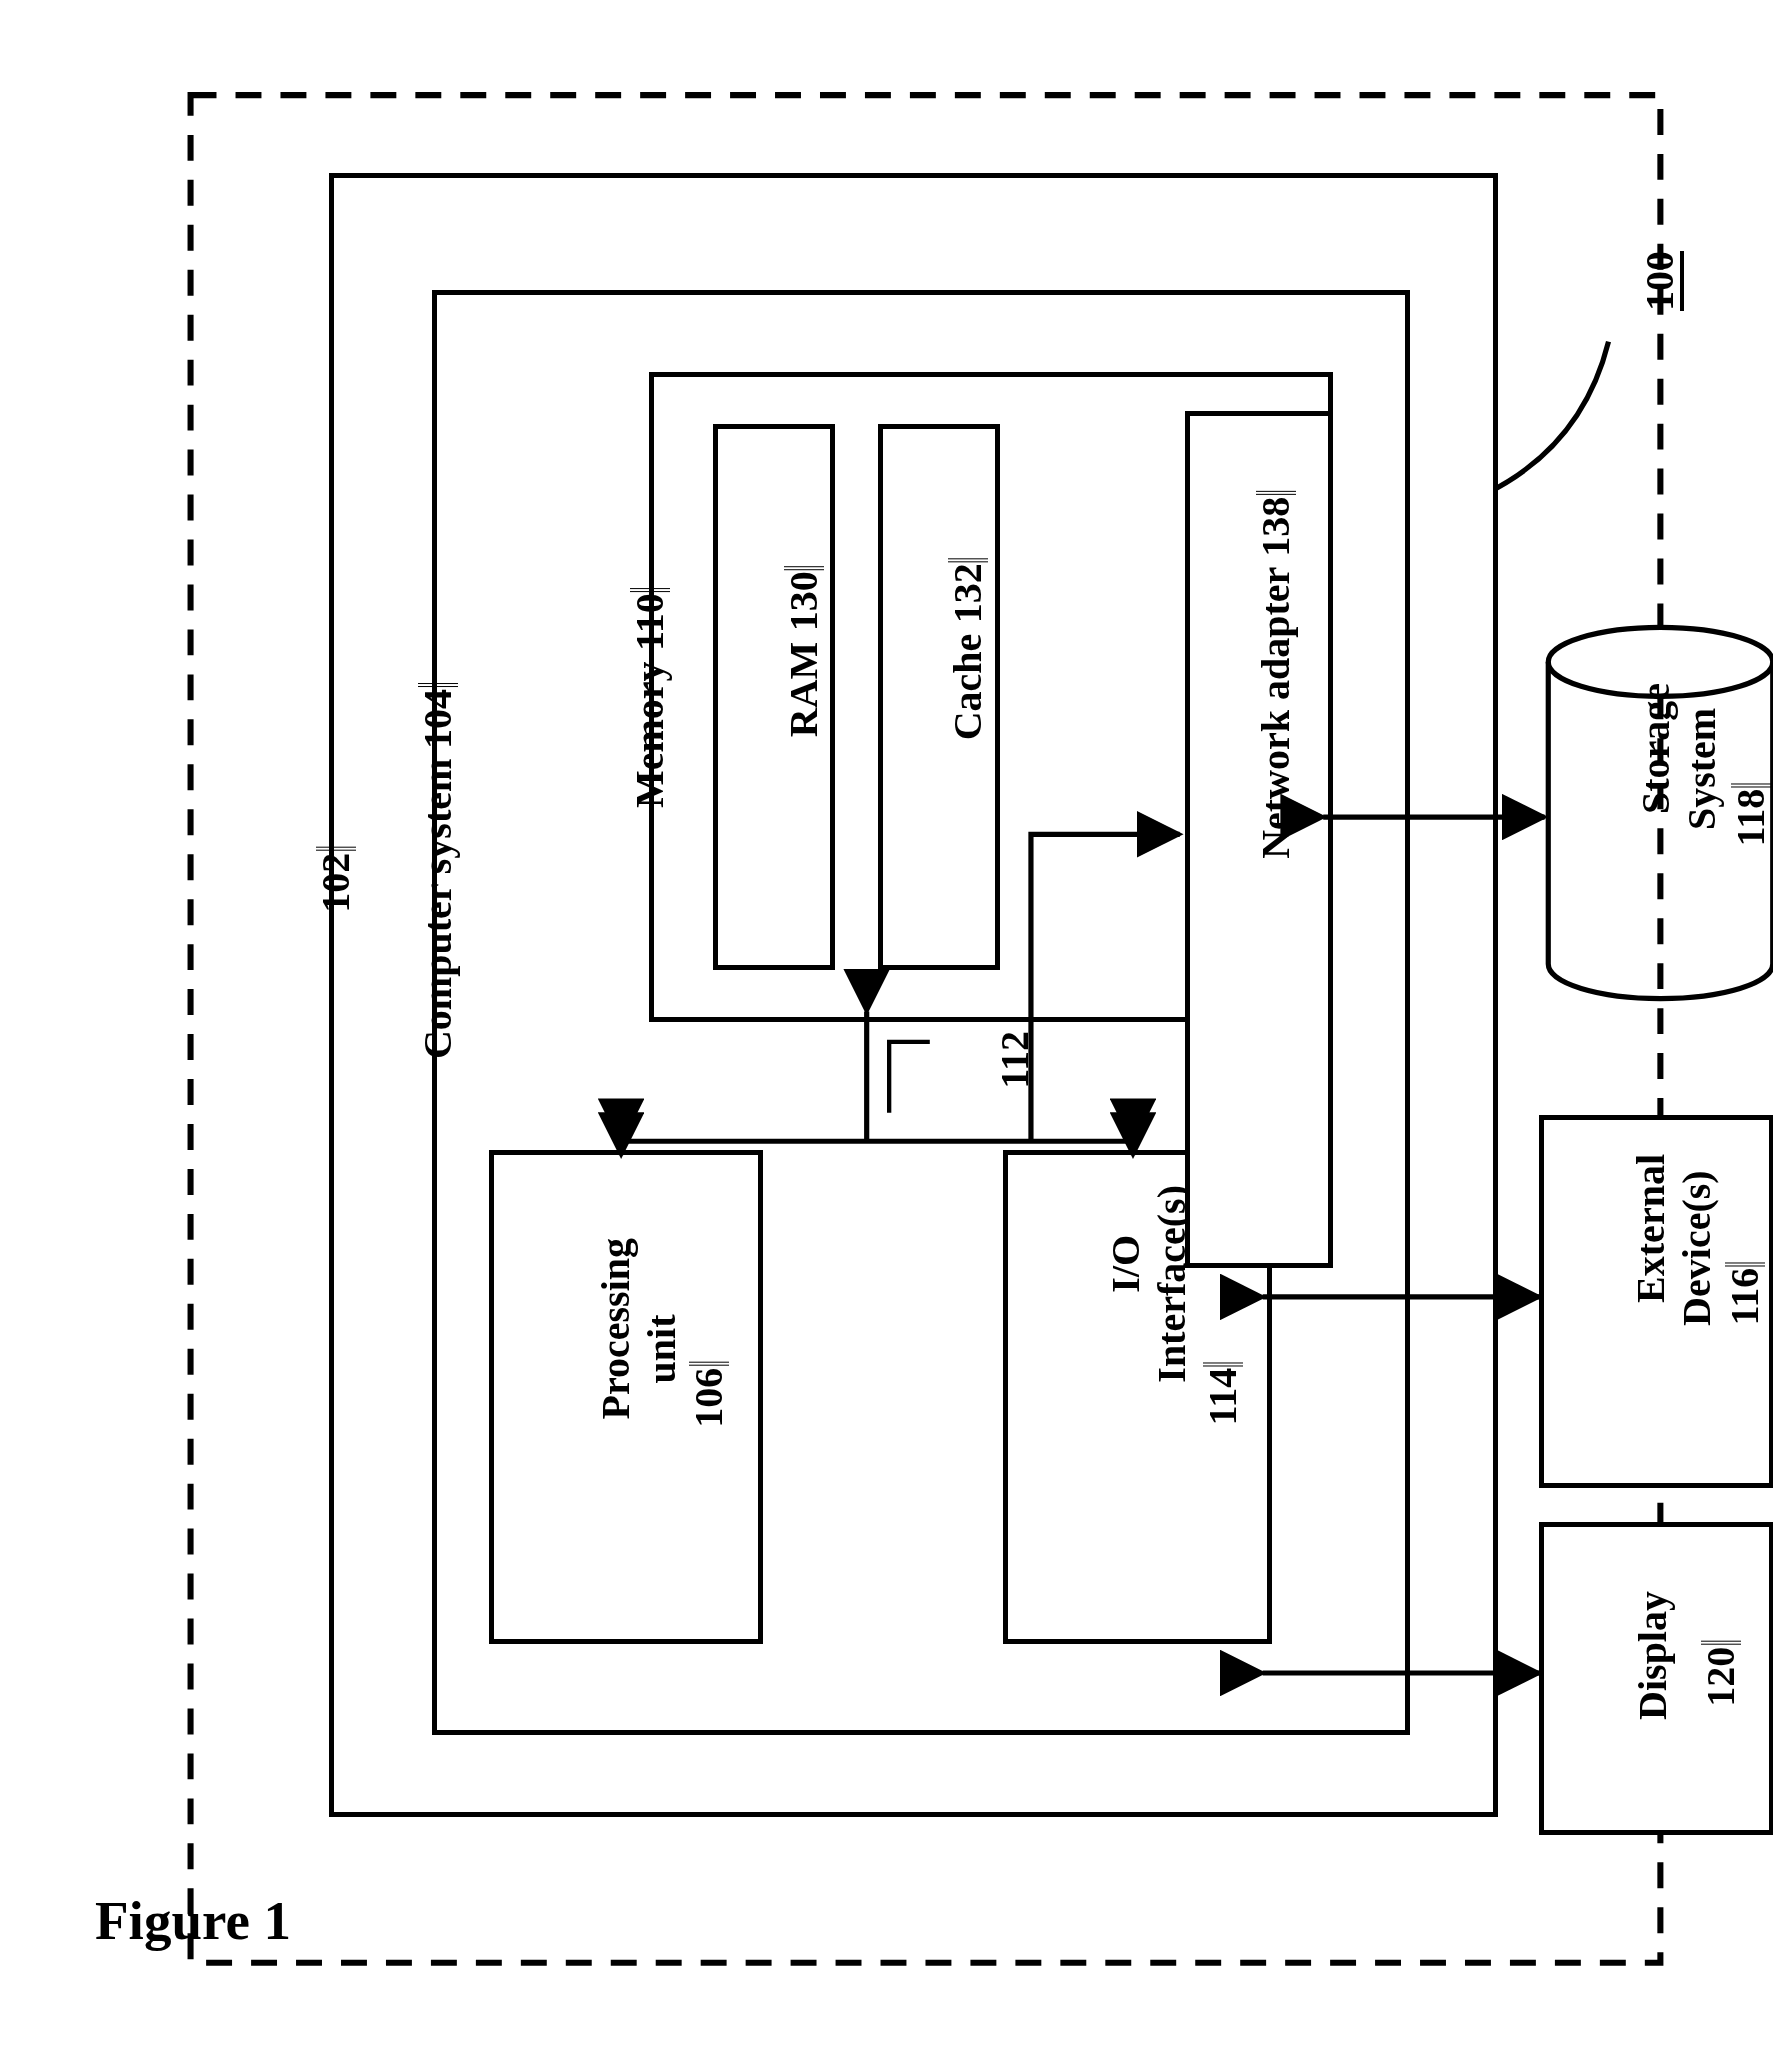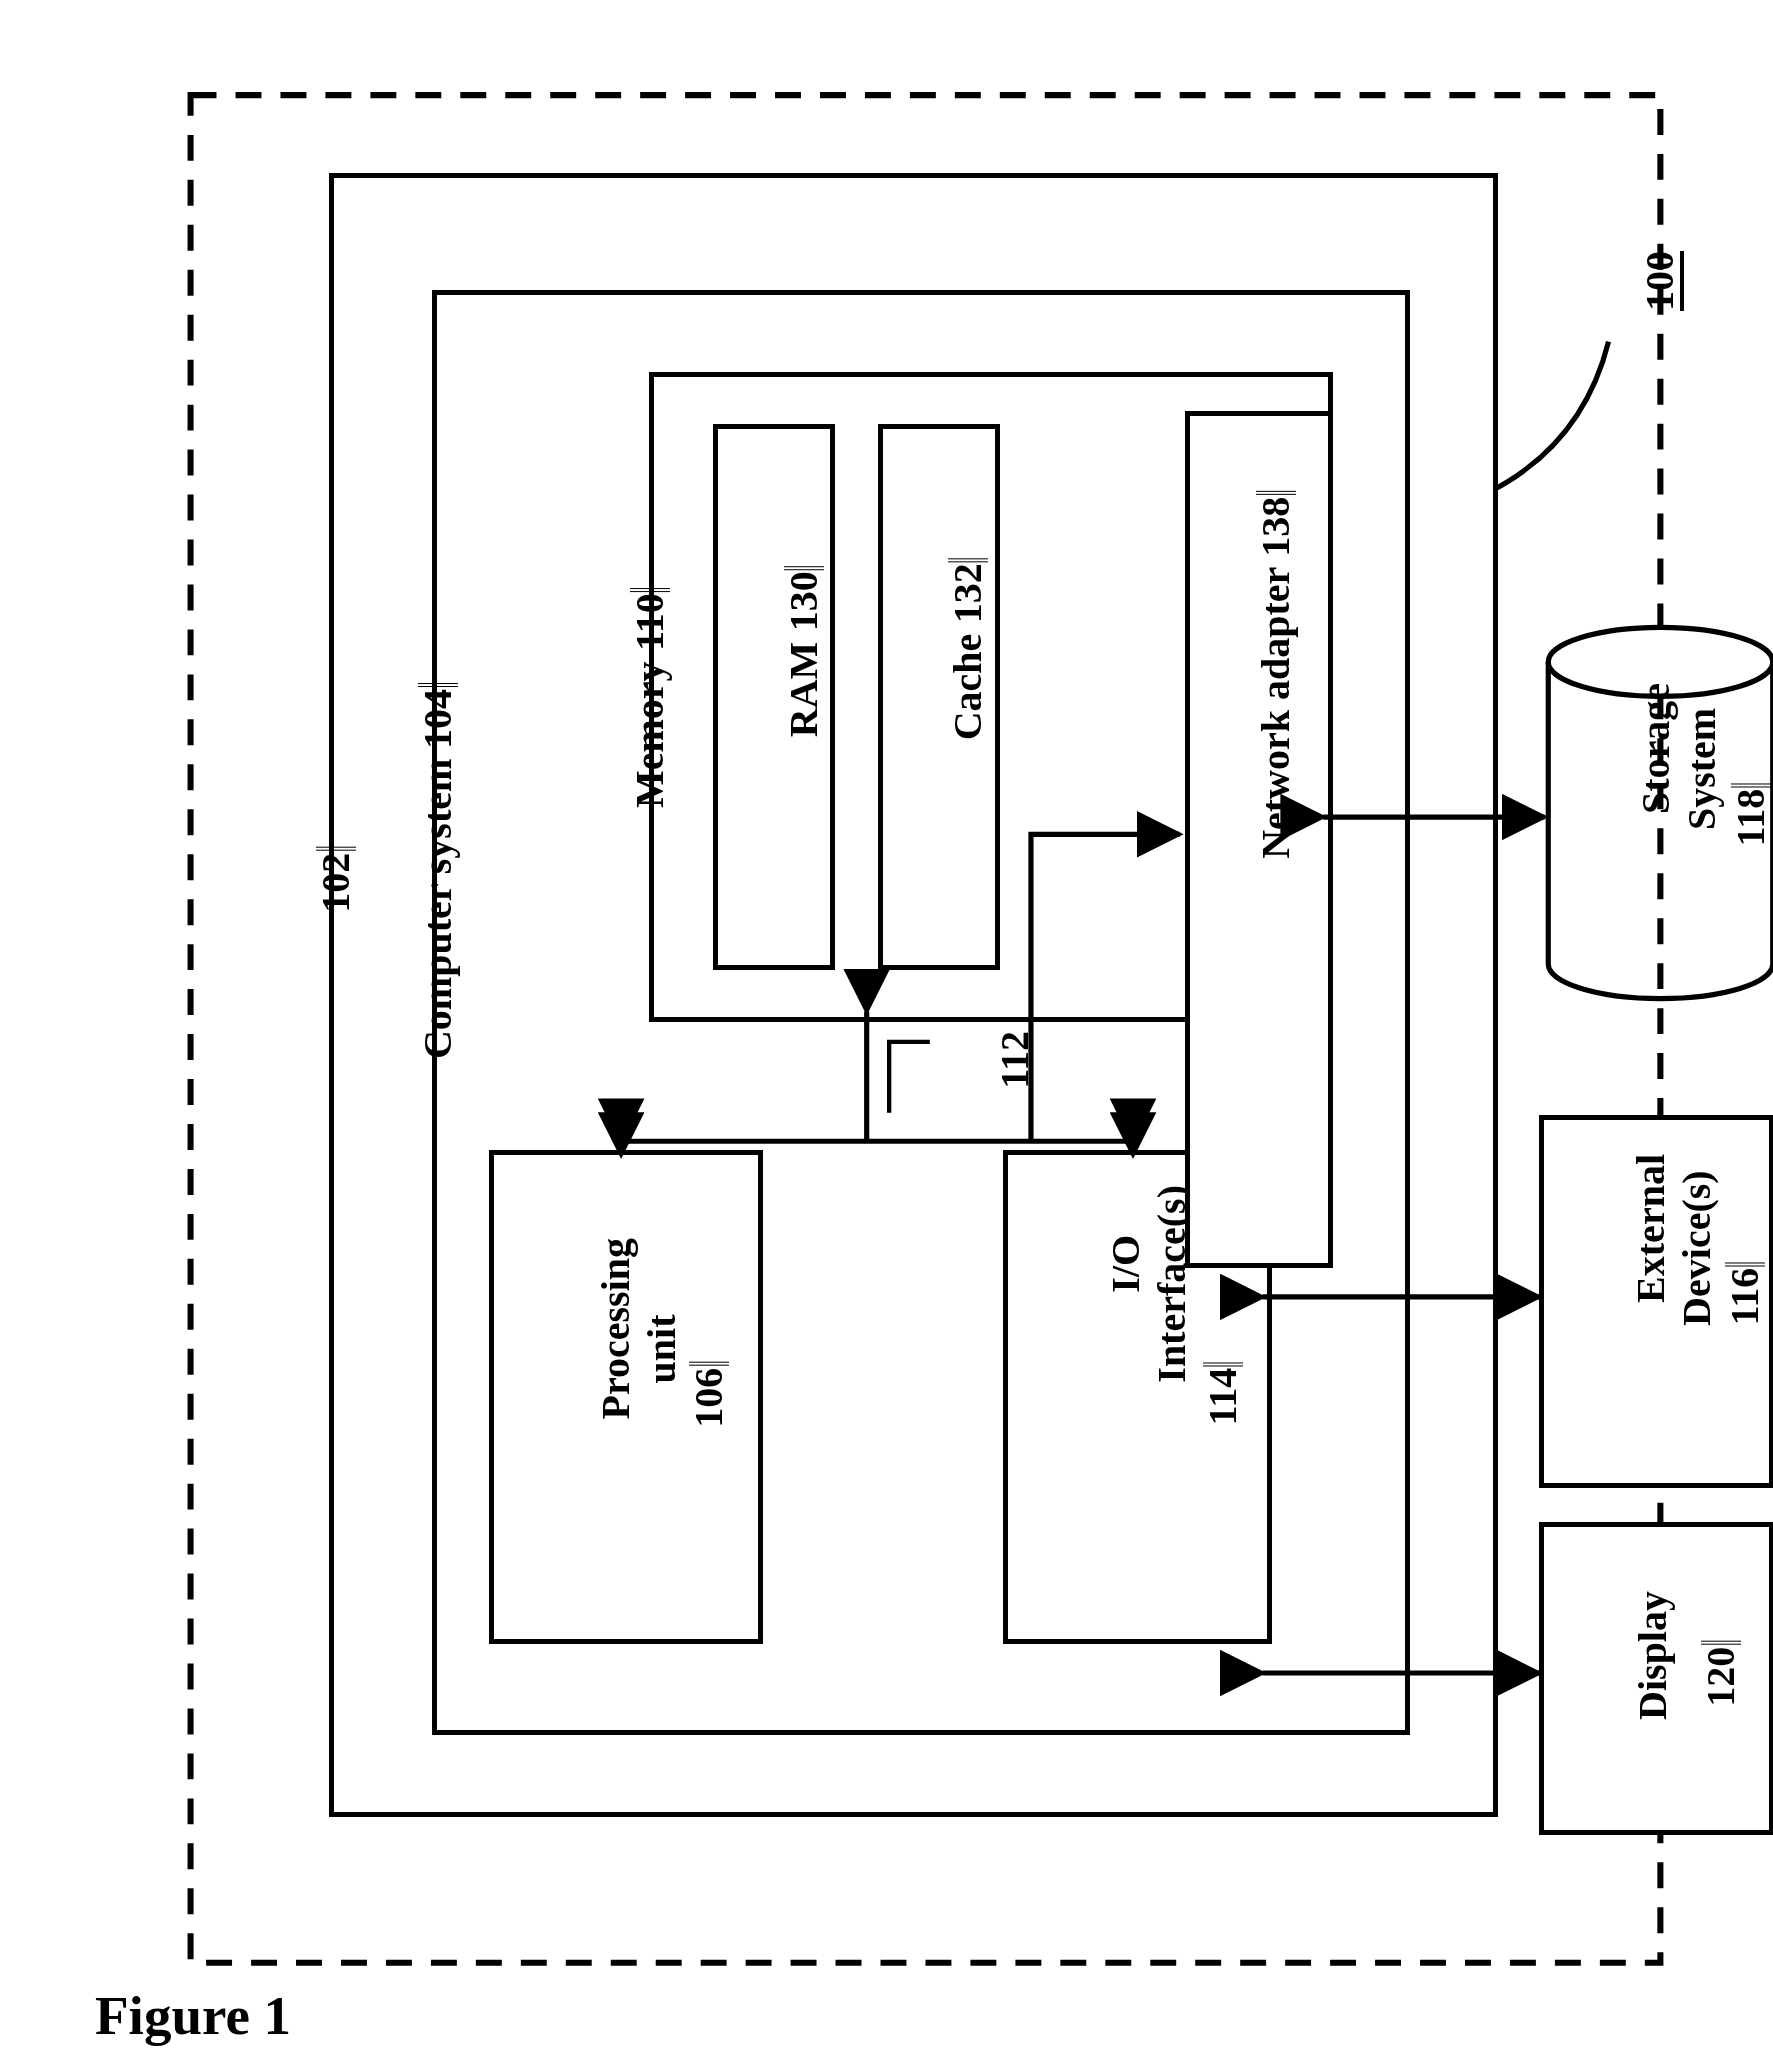--- a/index.html
+++ b/index.html
@@ -12,21 +12,21 @@
   .lbl{font-size:40px;font-weight:bold;line-height:1.15}
   .lblnum{font-size:40px;font-weight:bold}
   .box{border:5.2px solid #000;background:#fff}
   svg{overflow:visible}
 </style>
 </head>
 <body>
 
 <div id="stage">
 
-  <div class="abs figtitle" style="left:95px;top:1984px">Figure 1</div>
+  <div class="abs figtitle" style="left:95px;top:1889px">Figure 1</div>
 
   <svg class="abs" style="left:0;top:0" width="1774" height="2069" viewBox="0 0 2051 2393">
     <rect x="220" y="110" width="1700" height="2160" fill="none" stroke="#000" stroke-width="7" stroke-dasharray="30 22"></rect>
   </svg>
 
   <svg class="abs" style="left:0;top:0" width="1774" height="2069" viewBox="0 0 2051 2393">
     <defs>
       <marker id="ah-open" viewBox="0 0 20 20" refX="2" refY="10" markerWidth="14" markerHeight="14" orient="auto">
         <path d="M18 2 L2 10 L18 18" fill="none" stroke="#000" stroke-width="2.5"></path>
       </marker>

